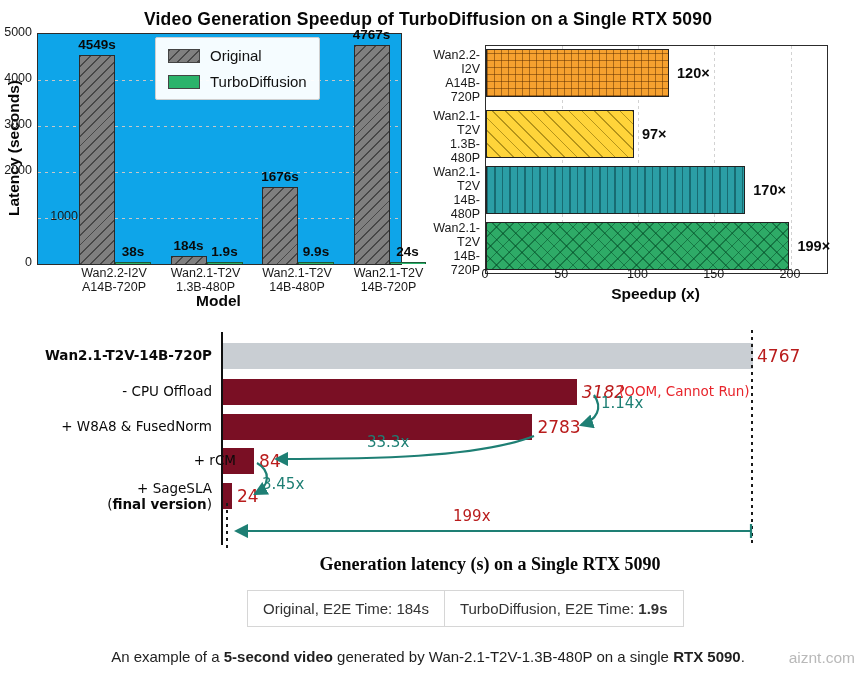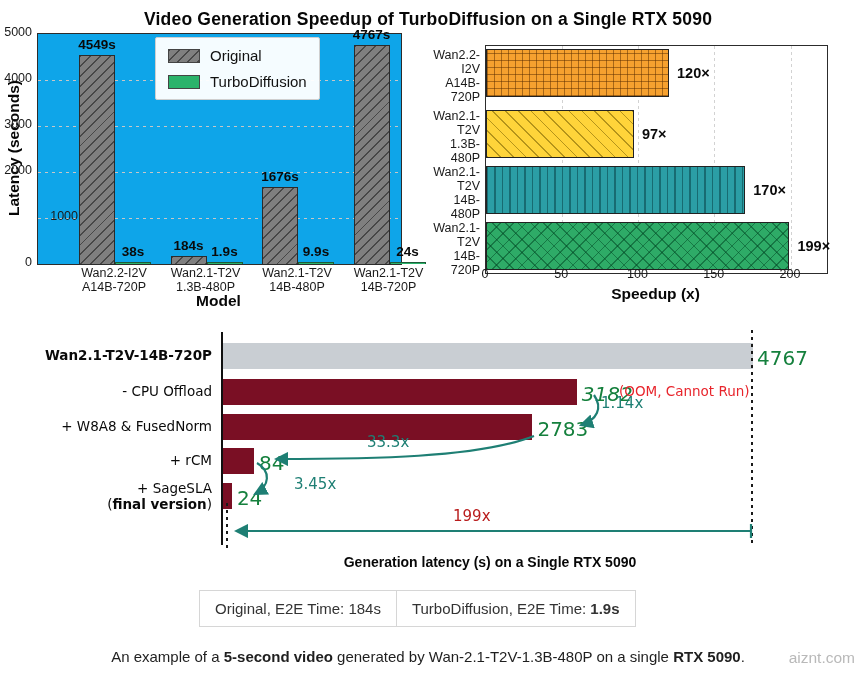--- a/index.html
+++ b/index.html
@@ -59,39 +59,39 @@
          line-height:14px;white-space:pre-line;color:#1a1a1a;}
   .xtick-r{position:absolute;width:40px;text-align:center;font-size:12.5px;color:#1a1a1a;}
   .xlab-r{position:absolute;left:57px;top:285px;width:341px;text-align:center;
           font-weight:bold;font-size:15.5px;color:#070707;}
 
   
   #chart-bottom{position:absolute;left:0;top:325px;width:856px;height:255px;
                 font-family:"DejaVu Sans",sans-serif;}
   #bc-area{position:absolute;left:0;top:0;width:856px;height:255px;}
   .bbar{position:absolute;height:26px;}
-  .bval{position:absolute;font-size:20px;color:#15803d;}
+  .bval{position:absolute;font-size:17px;color:#b91c1c;}
   .bcat{position:absolute;left:0;width:212px;text-align:right;font-size:13.5px;
         line-height:16px;color:#0a0a0a;}
   .ann{position:absolute;font-size:15px;}
   #bc-axis{position:absolute;left:221px;top:7px;width:2px;height:213px;background:#101010;}
   .dotline{position:absolute;width:2px;
            background:repeating-linear-gradient(180deg,#1a1a1a 0 3px,transparent 3px 7px);}
   #bc-dot-right{left:751px;top:5px;height:217px;}
   #bc-dot-left{left:226px;top:178px;height:45px;}
   #bc-svg{position:absolute;left:0;top:0;pointer-events:none;}
   .tealpath{stroke:#1e7f74;stroke-width:2.2;fill:none;}
   #bc-title{position:absolute;left:160px;top:229px;width:660px;text-align:center;
-            font-weight:bold;font-size:14px;color:#070707;
-            font-family:Liberation Sans, sans-serif;}
+            font-weight:bold;font-size:18px;color:#070707;
+            font-family:Liberation Serif, serif;}
 
   
   #footer-table{position:absolute;left:199px;top:590px;display:flex;
                 font-size:15px;color:#333;}
-  .ft-cell{border:1px solid #d6d6d6;padding:9px 15px;background:#fff;white-space:nowrap;}
+  .ft-cell{border:1px solid #d6d6d6;padding:9px 15px;background:#fff;white-space:nowrap;margin-left:48px;}
   .ft-cell + .ft-cell{margin-left:-1px;}
   #caption{position:absolute;left:0;top:648px;width:856px;text-align:center;
            font-size:15px;color:#1f1f1f;}
   #watermark{position:absolute;right:1px;top:649px;font-size:15.5px;color:#b9b9b9;}
 </style>
 </head>
 <body>
 
 <div id="canvas">
 
@@ -191,33 +191,33 @@
         <div class="bcat" style="top: 58px;">
           <div><span>- CPU Offload</span></div>
         </div>
         <div class="bbar" style="left: 223px; top: 89px; width: 309.417px; background-color: rgb(122, 15, 36);"></div>
         <div class="bval" style="left: 537.417px; top: 92px;">2783</div>
         <div class="bcat" style="top: 93px;">
           <div><span>+ W8A8 &amp; FusedNorm</span></div>
         </div>
         <div class="bbar" style="left: 223px; top: 123px; width: 31.08px; background-color: rgb(122, 15, 36);"></div>
         <div class="bval" style="left: 259.08px; top: 126px;">84</div>
-        <div class="bcat" style="top: 127px;">
+        <div class="bcat" style="top: 127px; padding-left: 24px;">
           <div><span>+ rCM</span></div>
         </div>
         <div class="bbar" style="left: 223px; top: 158px; width: 8.88px; background-color: rgb(122, 15, 36);"></div>
         <div class="bval" style="left: 236.88px; top: 161px;">24</div>
         <div class="bcat" style="top: 155px;">
           <div><span>+ SageSLA</span></div>
           <div><span>(</span><b>final version</b><span>)</span></div>
         </div>
         <div class="ann" style="left: 619px; top: 58px; color: rgb(232, 37, 44); font-size: 13.5px;">(OOM, Cannot Run)</div>
         <div class="ann" style="left: 601px; top: 69px; color: rgb(30, 127, 116);">1.14x</div>
         <div class="ann" style="left: 367px; top: 108px; color: rgb(30, 127, 116);">33.3x</div>
-        <div class="ann" style="left: 262px; top: 150px; color: rgb(30, 127, 116); margin-left: 32px;">3.45x</div>
+        <div class="ann" style="left: 262px; top: 150px; color: rgb(30, 127, 116);">3.45x</div>
         <div class="ann" style="left: 453px; top: 182px; color: #b91c1c;">199x</div>
       </div>
     <div id="bc-axis"></div>
     <div id="bc-dot-right" class="dotline"></div>
     <div id="bc-dot-left" class="dotline"></div>
     <svg id="bc-svg" width="856" height="255" viewBox="0 0 856 255">
       <defs>
         <marker id="ah" viewBox="0 0 10 10" refX="8.5" refY="5" markerWidth="6.5" markerHeight="6.5" orient="auto-start-reverse">
           <path d="M0,0 L10,5 L0,10 z" fill="#1e7f74"></path>
         </marker>

